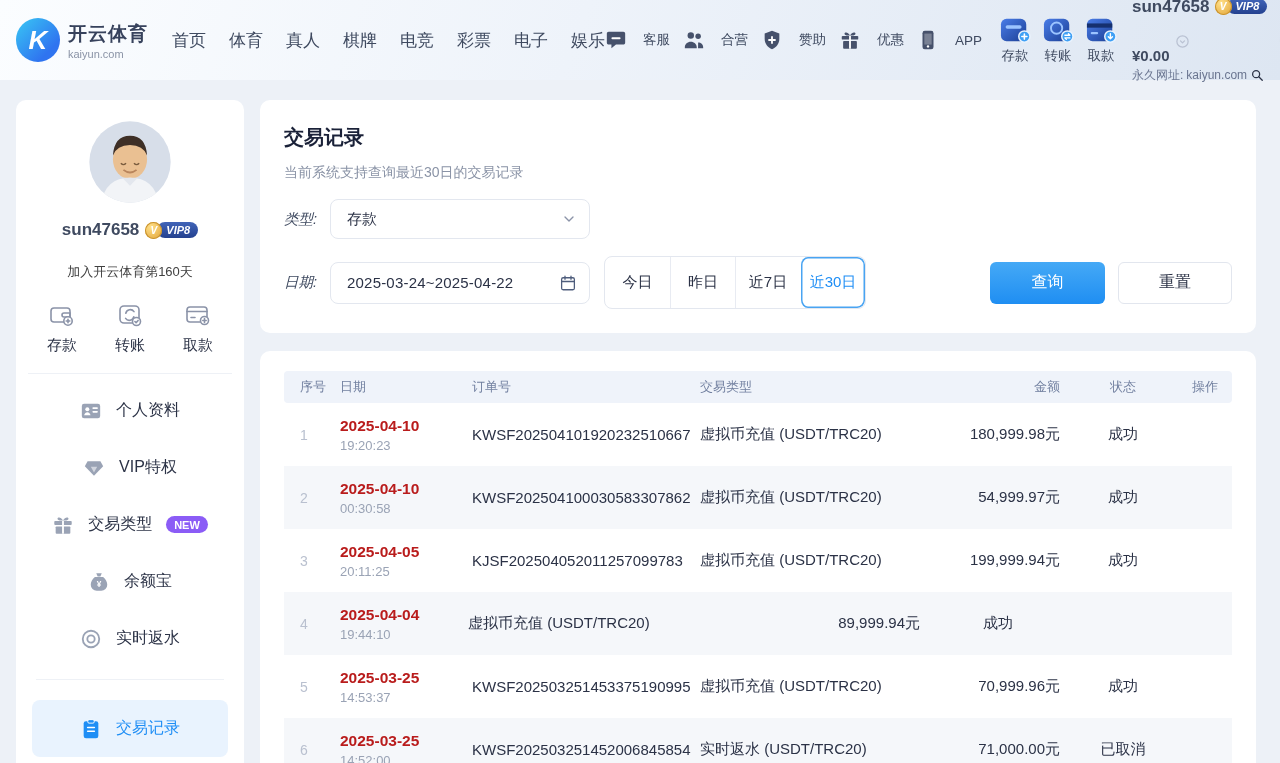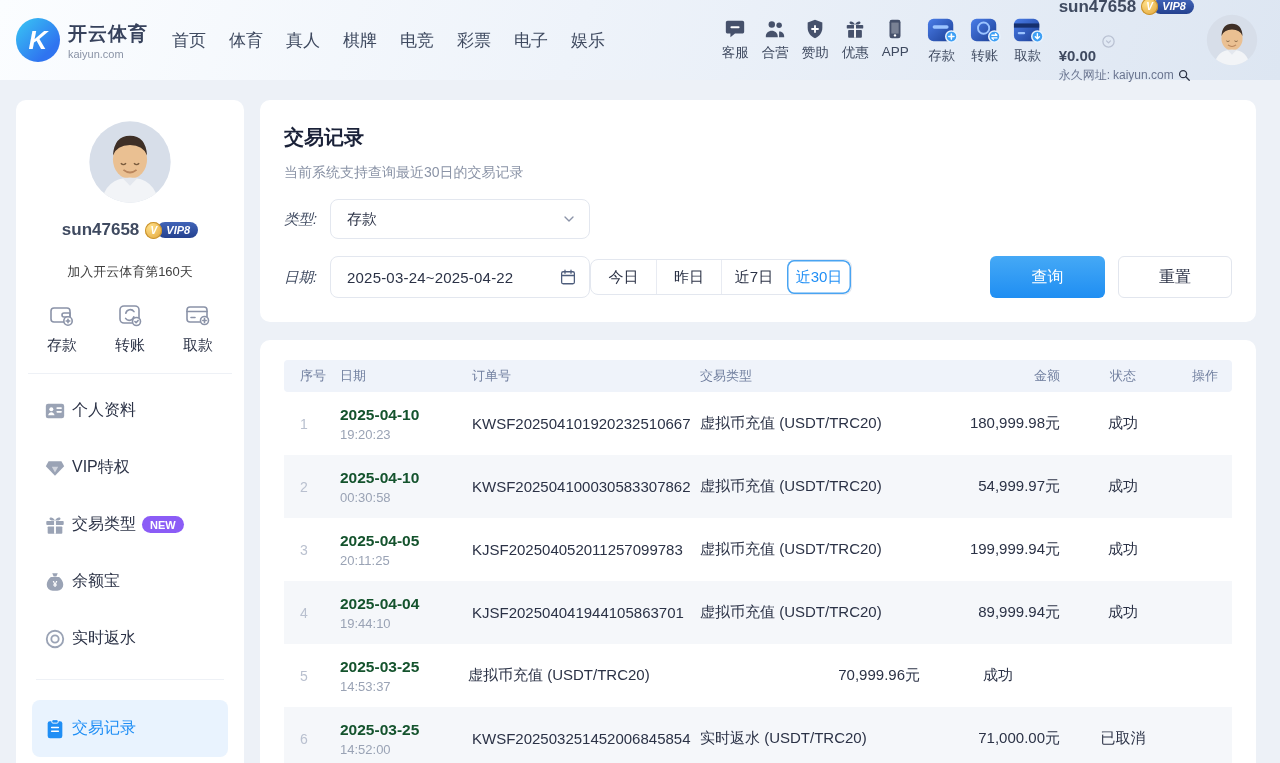--- a/index.html
+++ b/index.html
@@ -13,21 +13,21 @@
     background:linear-gradient(110deg,#fbfdff 0%,#eef3fa 45%,#dde6f2 100%); white-space:nowrap; }
   .logo { display:flex; align-items:center; gap:8px; cursor:pointer; }
   .logo-mark { width:44px; height:44px; border-radius:50%; color:#fff; font-weight:800; font-style:italic;
     font-size:26px; display:flex; align-items:center; justify-content:center;
     background:linear-gradient(135deg,#39c8f4 0%,#2f74f0 75%); }
   .logo-cn { font-size:19px; font-weight:800; color:#37425c; letter-spacing:1px; }
   .logo-domain { font-size:11px; color:#8a93a6; margin-top:1px; }
   .nav { display:flex; gap:23px; margin-left:24px; font-size:17px; color:#3f4a60; }
   .nav-item { cursor:pointer; }
   .util-group { margin-left:auto; display:flex; gap:13px; }
-  .util-item { display:flex; flex-direction:column; align-items:center; gap:4px; cursor:pointer; color:#46516b; }
+  .util-item { display:flex; flex-direction:row; align-items:center; gap:16px; cursor:pointer; color:#46516b; }
   .util-item .u-ico { width:22px; height:22px; }
   .u-label { font-size:13.5px; color:#3f4a60; }
   .wallet-group { margin-left:16px; display:flex; gap:9px; }
   .wallet-item { display:flex; flex-direction:column; align-items:center; gap:2px; cursor:pointer; }
   .wallet-item .w-ico { width:34px; height:30px; }
   .w-label { font-size:13.5px; color:#3f4a60; }
   .user-block { margin-left:14px; line-height:1; }
   .user-row1 { display:flex; align-items:center; gap:5px; }
   .user-name { font-size:17px; font-weight:700; color:#3f4a60; }
   .vip { display:inline-flex; align-items:center; }
@@ -50,22 +50,22 @@
   .sidebar { width:228px; flex:none; background:#fff; border-radius:10px; padding:20px 12px 40px; height:920px; }
   .sb-avatar { width:84px; height:84px; border-radius:50%; overflow:hidden; margin:0 auto; cursor:pointer; }
   .sb-name-row { display:flex; justify-content:center; align-items:center; gap:6px; margin-top:16px; }
   .sb-name { font-size:17px; font-weight:600; color:#3f4a60; }
   .sb-joined { font-size:13px; color:#404040; text-align:center; margin-top:23px; }
   .quick { display:flex; margin-top:20px; padding-bottom:18px; border-bottom:1px solid #eef1f6; }
   .quick-item { flex:1; display:flex; flex-direction:column; align-items:center; gap:7px; cursor:pointer; color:#8b93a8; }
   .quick-item .q-ico { width:28px; height:28px; }
   .q-label { font-size:15px; color:#2b3246; }
   .menu { padding:8px 4px 0; }
-  .menu-item { display:flex; align-items:center; gap:6px; height:57px; font-size:16px; color:#2b3246;
-    cursor:pointer; padding:0 12px; border-radius:8px; }
+  .menu-item { display:flex; align-items:center; gap:14px; height:57px; font-size:16px; color:#2b3246;
+    cursor:pointer; padding:0 12px; border-radius:8px;justify-content:center; }
   .menu-item .m-ico { width:22px; height:22px; color:#9aa3b5; flex:none; }
   .menu-badge { background:#8b5cf6; color:#fff; font-size:11px; font-weight:700; padding:2.5px 8px; border-radius:9px; }
   .menu-badge:empty { display:none; }
   .menu-item.active { background:#e9f3fe; color:#1f8ef5; }
   .menu-item.active .m-ico { color:#1f8ef5; }
   .menu-sep { height:1px; background:#eef1f6; margin:12px 8px; }
 
   
   .main { flex:1; display:flex; flex-direction:column; gap:18px; }
   .card { background:#fff; border-radius:10px; }
@@ -75,21 +75,21 @@
   .f-row { display:flex; align-items:center; margin-top:17px; }
   .f-label { width:46px; font-size:14.5px; color:#3f4a60; flex:none;font-style:italic; }
   .select-box { width:260px; height:40px; border:1px solid #e3e7ef; border-radius:8px; display:flex;
     align-items:center; padding:0 12px 0 16px; cursor:pointer; justify-content:space-between; }
   .select-val { font-size:15px; color:#2b3246; }
   .chev-ic { width:16px; height:16px; }
   .date-box { width:260px; height:42px; border:1px solid #e3e7ef; border-radius:8px; display:flex;
     align-items:center; padding:0 12px 0 16px; cursor:pointer; justify-content:space-between; }
   .date-val { font-size:15px; color:#2b3246; letter-spacing:.2px; }
   .cal-ic { width:18px; height:18px; }
-  .range-group { display:flex; border:1px solid #e3e7ef; border-radius:8px; height:36px; overflow:hidden; }
+  .range-group { display:flex; margin-left:14px; border:1px solid #e3e7ef; border-radius:8px; height:53px; overflow:hidden; }
   .range-btn { width:65px; display:flex; align-items:center; justify-content:center; font-size:15px;
     color:#2b3246; cursor:pointer; }
   .range-btn + .range-btn { border-left:1px solid #e8ebf2; }
   .range-btn.active { color:#1f8ef5; box-shadow:inset 0 0 0 1.5px #49a4f2; border-radius:8px; border-left-color:transparent; }
   .f-spacer { flex:1; }
   .btn { height:42px; border-radius:6px; display:flex; align-items:center; justify-content:center;
     font-size:16px; cursor:pointer; }
   .btn-primary { width:115px; color:#fff; background:linear-gradient(180deg,#45a9f6,#1f8ef2); }
   .btn-ghost { width:114px; margin-left:13px; color:#2b3246; background:#fff; border:1px solid #e2e6ee; }
 
@@ -100,21 +100,21 @@
   .trow { height:63px; font-size:15px; color:#2b3246; }
   .trow:nth-child(even) { background:#f5f7fa; }
   .c1 { padding-left:16px; }
   .c2 { padding-left:12px; }
   .c3 { padding-left:16px; }
   .c4 { padding-left:12px; }
   .c5 { text-align:right; padding-right:8px; }
   .c6 { text-align:center; }
   .c7 { text-align:center; }
   .row-no { color:#b9c0cf; font-size:14px; }
-  .d1 { font-weight:600; font-size:15.5px; color:#14532d; }
+  .d1 { font-weight:600; font-size:15.5px; color:#b91c1c; }
   .d2 { font-size:13px; color:#9aa3b5; margin-top:3px; }
 </style>
 </head>
 <body>
 
 <svg width="0" height="0" style="position:absolute">
   <defs>
     <linearGradient id="gBlue" x1="0" y1="0" x2="1" y2="1">
       <stop offset="0" stop-color="#4a7de8"></stop>
         <stop offset="1" stop-color="#1c3f95"></stop>
@@ -518,32 +518,32 @@
             <span class="c5">199,999.94元</span>
             <span class="c6">成功</span>
             <span class="c7"></span>
           </div>
           <div class="tgrid trow">
             <span class="c1 row-no">4</span>
             <span class="c2">
               <span class="d1" style="display:block">2025-04-04</span>
               <span class="d2" style="display:block">19:44:10</span>
             </span>
-            <span class="c3">KJSF202504041944105863701</span>
             <span class="c4">虚拟币充值 (USDT/TRC20)</span>
             <span class="c5">89,999.94元</span>
             <span class="c6">成功</span>
             <span class="c7"></span>
           </div>
           <div class="tgrid trow">
             <span class="c1 row-no">5</span>
             <span class="c2">
               <span class="d1" style="display:block">2025-03-25</span>
               <span class="d2" style="display:block">14:53:37</span>
             </span>
+            <span class="c3">KWSF202503251453375190995</span>
             <span class="c4">虚拟币充值 (USDT/TRC20)</span>
             <span class="c5">70,999.96元</span>
             <span class="c6">成功</span>
             <span class="c7"></span>
           </div>
           <div class="tgrid trow">
             <span class="c1 row-no">6</span>
             <span class="c2">
               <span class="d1" style="display:block">2025-03-25</span>
               <span class="d2" style="display:block">14:52:00</span>

